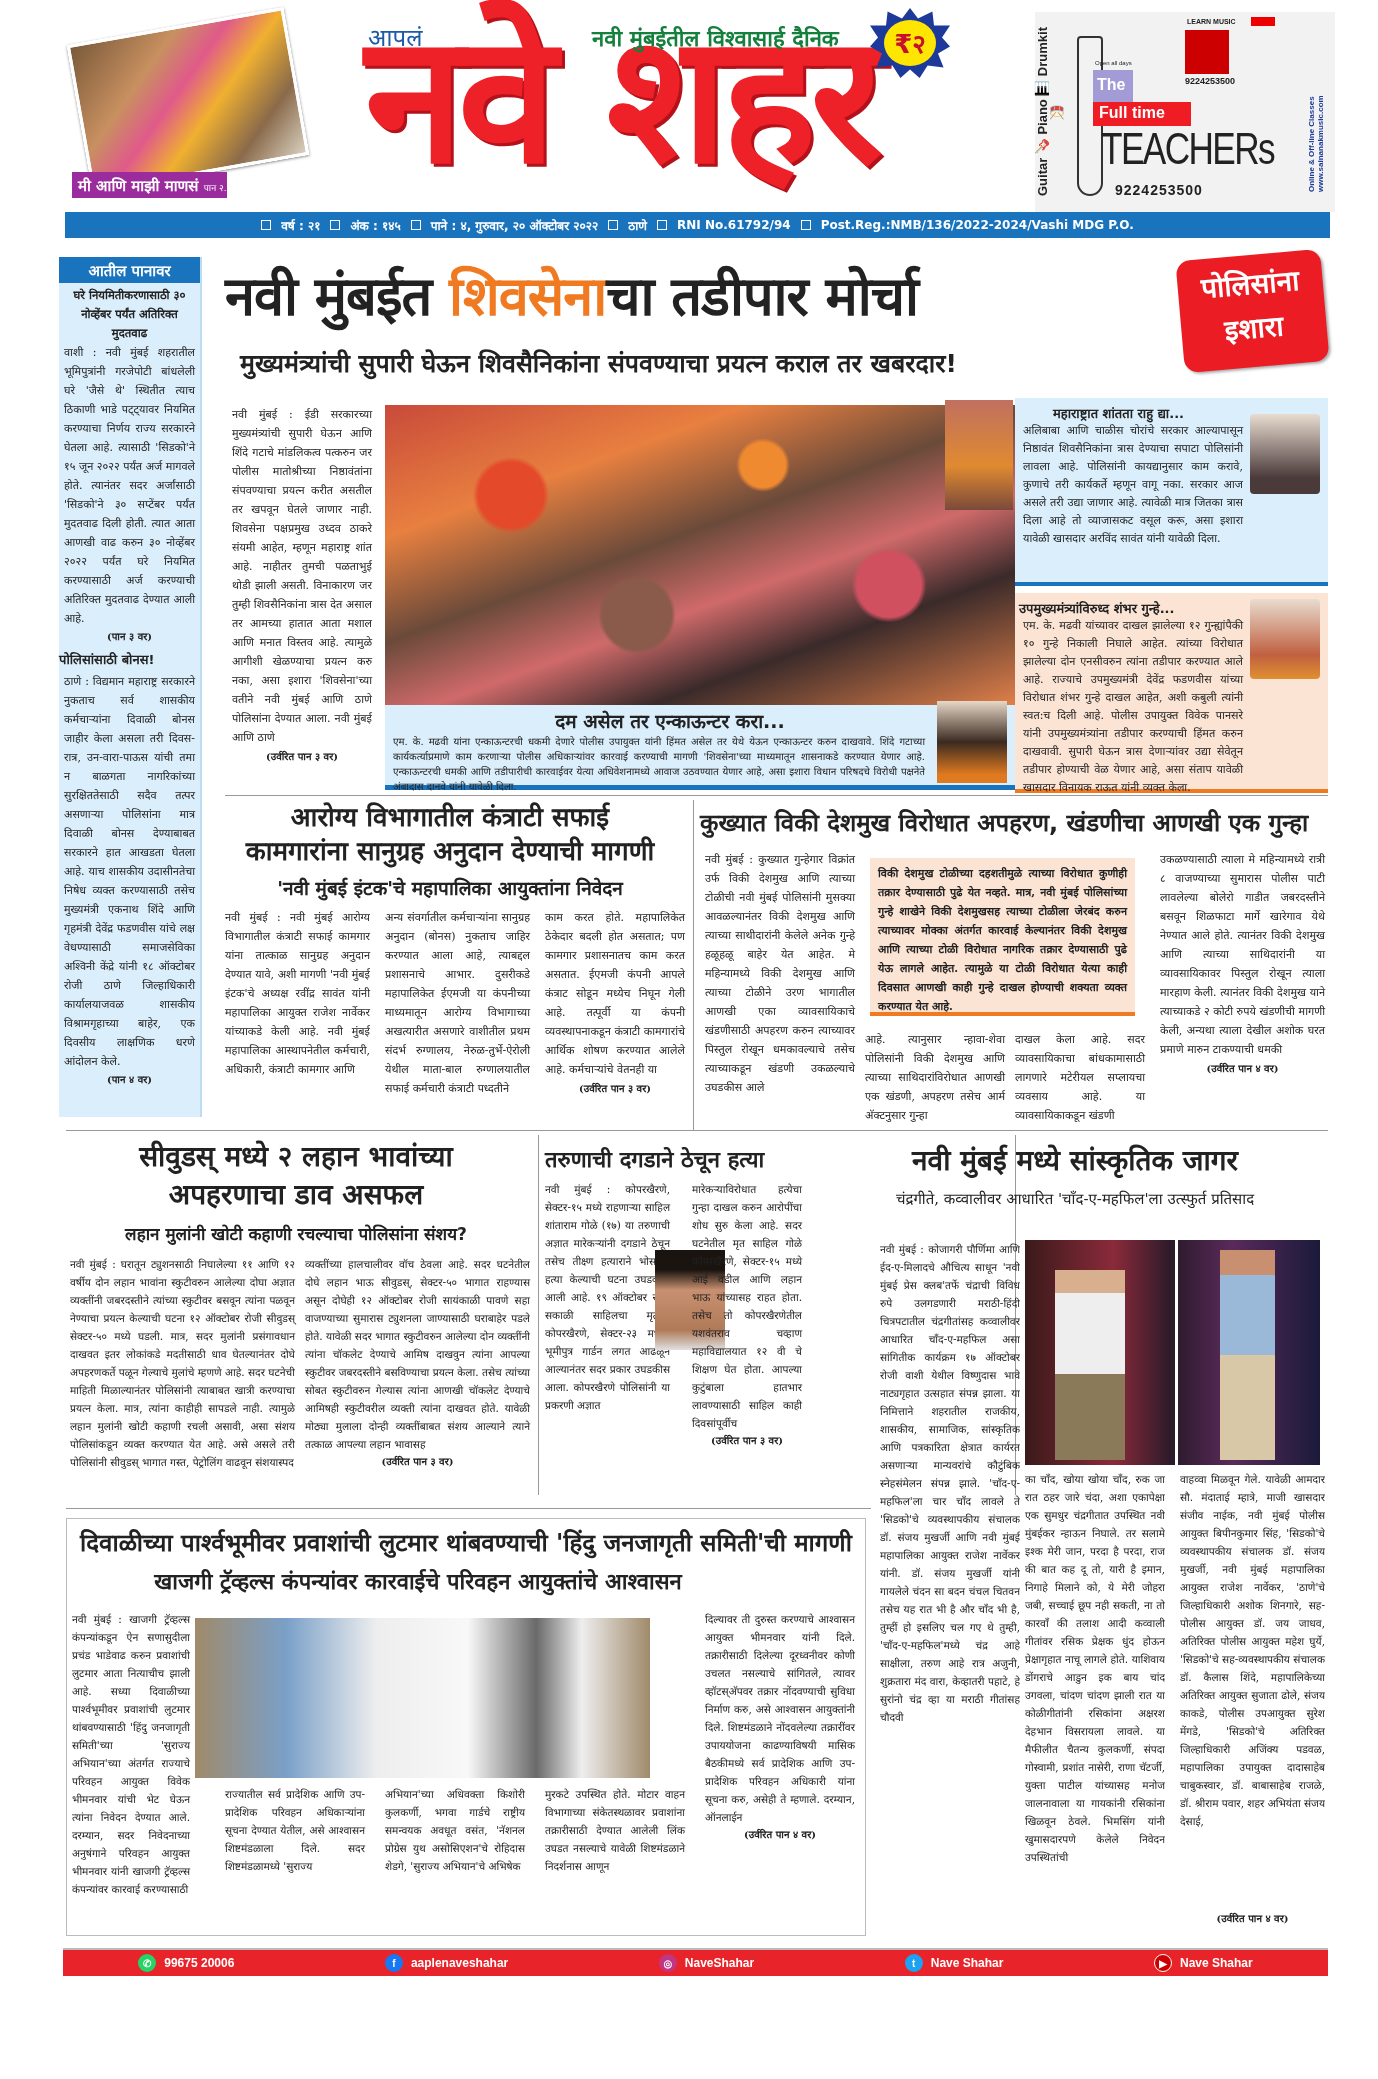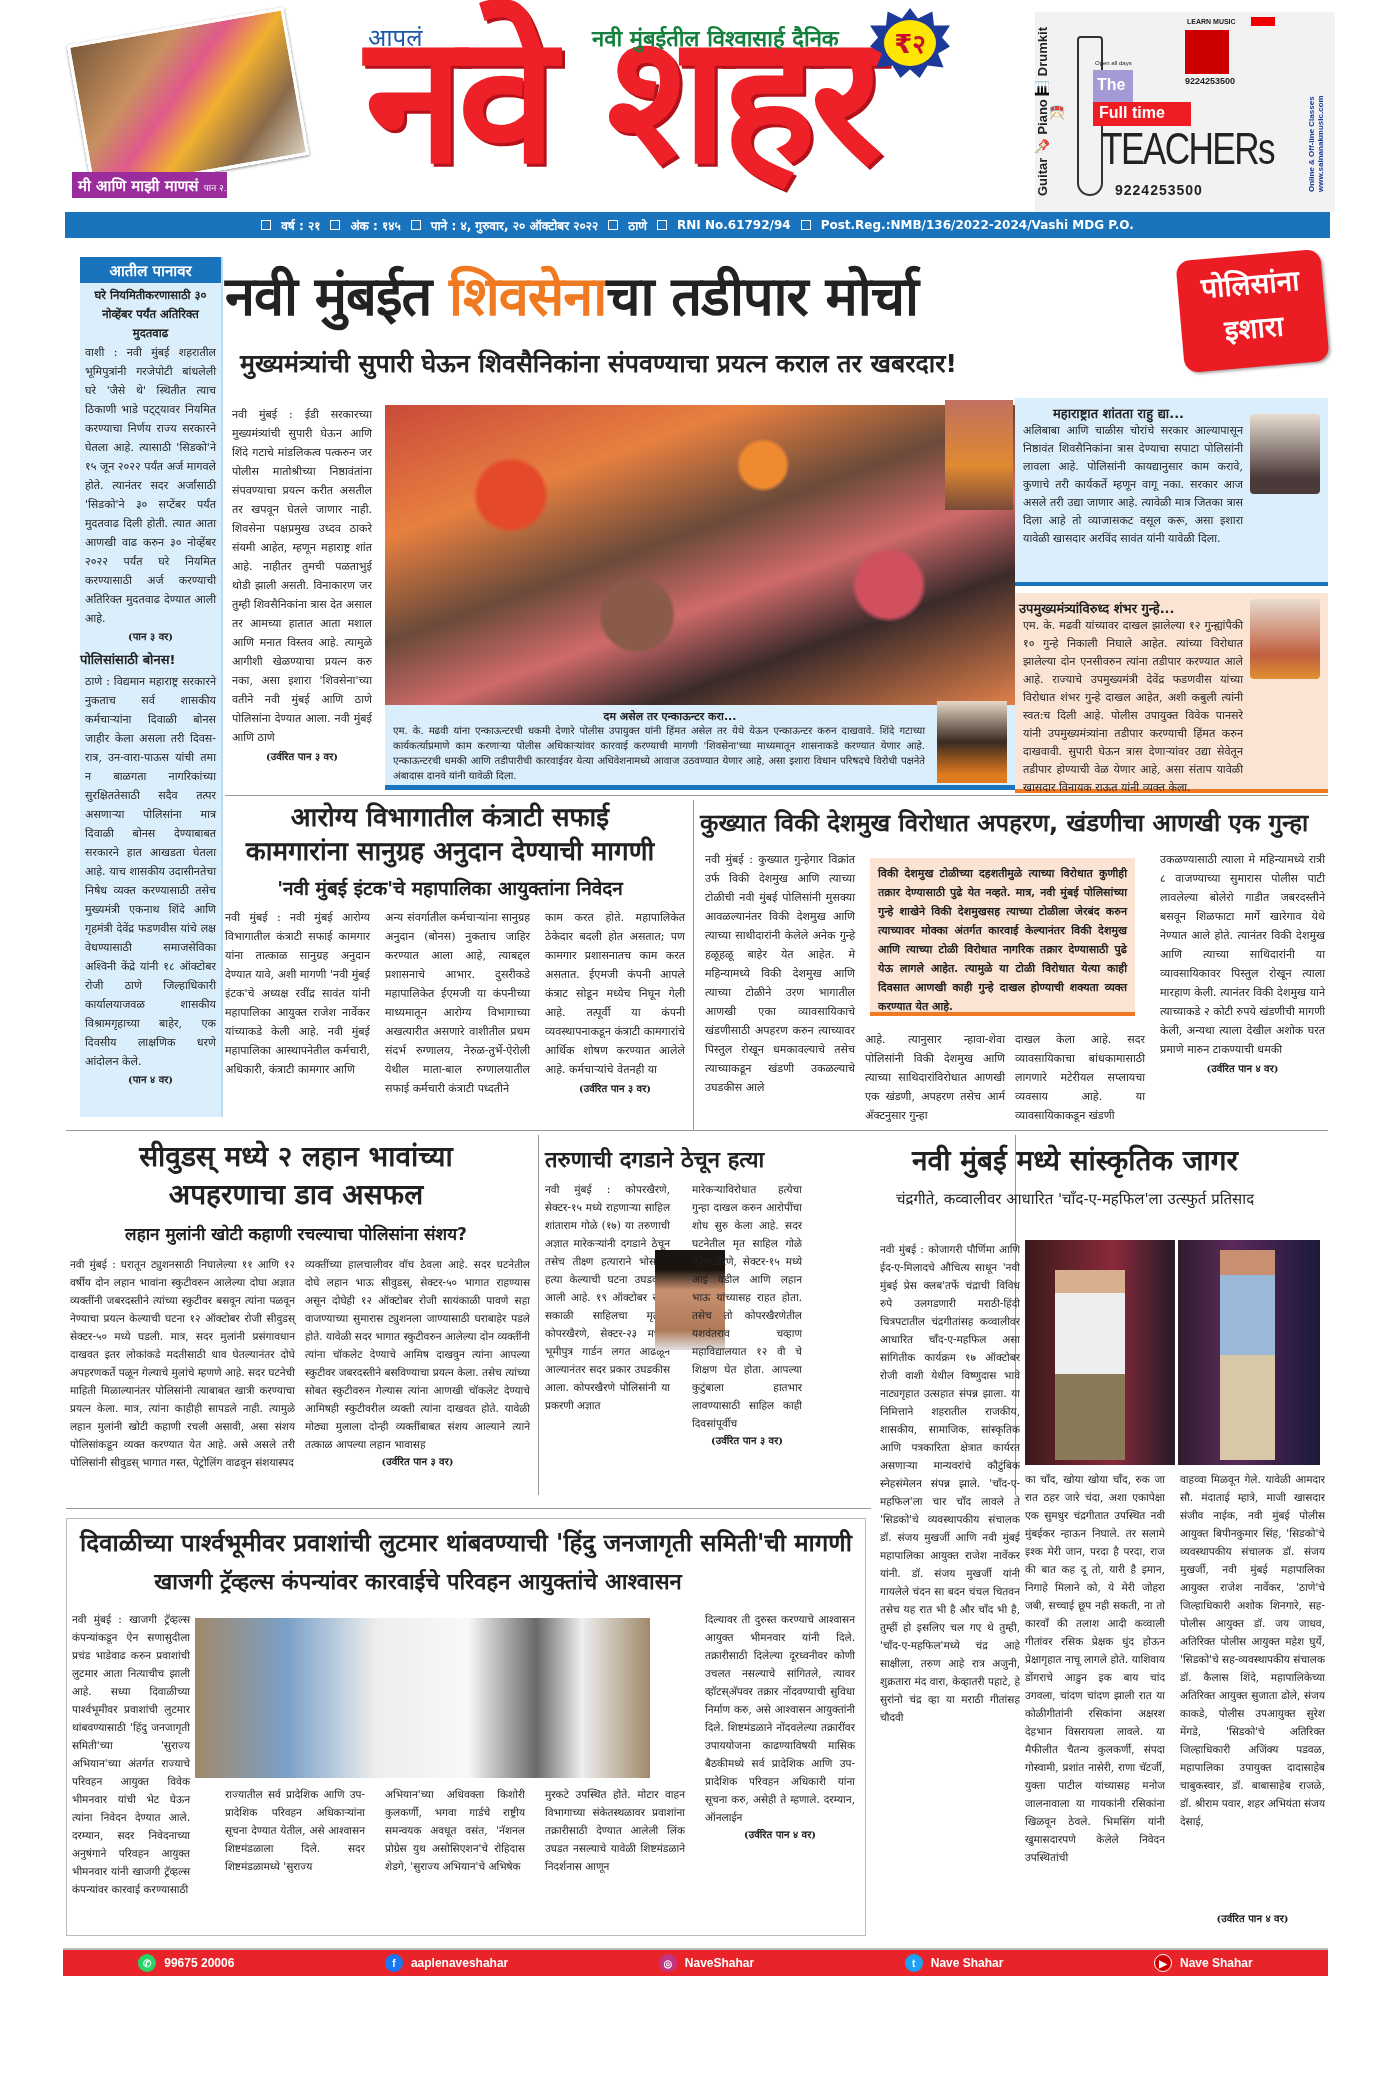--- a/index.html
+++ b/index.html
@@ -22,21 +22,21 @@
 .ad .redtag{position:absolute;left:216px;top:5px;width:24px;height:9px;background:#e00;color:#fff;font-size:5px;text-align:center}
 .ad .ph1{position:absolute;left:150px;top:64px;font-size:9px;font-weight:bold}
 .ad .open{position:absolute;left:60px;top:48px;font-size:6px}
 .ad .the{position:absolute;left:58px;top:58px;width:40px;height:32px;background:#a39bd6;color:#fff;font-weight:bold;font-size:16px;padding:6px 4px}
 .ad .full{position:absolute;left:58px;top:90px;width:98px;height:24px;background:#ef1c24;color:#fff;font-weight:bold;font-size:16px;padding:2px 6px}
 .ad .teach{position:absolute;left:66px;top:112px;font-family:"Liberation Sans Narrow","Liberation Sans",sans-serif;font-size:44px;letter-spacing:-2px;font-weight:normal;transform:scaleX(.8);transform-origin:left}
 .ad .ph2{position:absolute;left:80px;top:170px;font-size:14px;font-weight:bold;letter-spacing:1px}
 .ad .vtext2{position:absolute;right:10px;top:60px;height:120px;writing-mode:vertical-rl;transform:rotate(180deg);font-size:8px;color:#1d3a9a;font-weight:bold}
 .infobar{left:65px;top:212px;width:1265px;height:26px;background:#1a74bd;color:#fff;font-family:"DejaVu Sans",sans-serif;font-size:12px;font-weight:bold;display:flex;align-items:center;justify-content:center;gap:10px;white-space:nowrap}
 .infobar .box{display:inline-block;width:10px;height:10px;border:1.5px solid #fff}
-.sidebar{left:80px;top:257px;width:143px;height:860px;background:#dbeefb;border-right:2px solid #bcdcf4}
+.sidebar{left:59px;top:257px;width:143px;height:860px;background:#dbeefb;border-right:2px solid #bcdcf4}
 .sidebar .hd{background:#1a74bd;color:#fff;font-family:"DejaVu Sans",sans-serif;font-weight:bold;font-size:15px;text-align:center;padding:3px 0}
 .sidebar .h2{font-weight:bold;text-align:center;font-size:11.5px;line-height:19px;padding:3px 6px 0}
 .sidebar .body{font-size:11px;line-height:19px;padding:0 5px;text-align:justify}
 .sidebar .more{text-align:center;font-weight:bold;font-size:10px;line-height:18px}
 .sidebar .h3{font-family:"DejaVu Sans",sans-serif;font-weight:bold;text-align:left;font-size:13px;padding:4px 0}
 .headline{left:225px;top:257px;font-family:"DejaVu Sans",sans-serif;font-weight:bold;font-size:54px;white-space:nowrap;letter-spacing:-1px;color:#222}
 .headline .orange{color:#f07a22}
 .warn{left:1180px;top:255px;width:145px;height:112px;background:#ec1c24;border-radius:14px;transform:rotate(-5deg);color:#fff;font-family:"DejaVu Sans",sans-serif;font-weight:bold;font-size:28px;line-height:44px;text-align:center;padding-top:8px;box-shadow:2px 2px 3px #aaa}
 .subhead{left:240px;top:345px;font-family:"DejaVu Sans",sans-serif;font-weight:bold;font-size:25px;white-space:nowrap;color:#222}
 .col{font-size:11px;line-height:19px;text-align:justify;position:absolute}
@@ -50,21 +50,21 @@
 .box1{left:1015px;top:398px;width:313px;height:188px;background:#dbeefb;border-bottom:4px solid #1a74bd}
 .box1 .lady{position:absolute;left:-70px;top:2px;width:68px;height:110px;background:linear-gradient(180deg,#c07060,#e08a30 60%,#7a4a3a)}
 .box1 .face{position:absolute;right:8px;top:16px;width:70px;height:80px;background:linear-gradient(180deg,#e8dcd0,#4a3a3a 80%);border-radius:4px}
 .box1 .t{font-family:"DejaVu Sans",sans-serif;font-weight:bold;font-size:13px;padding:6px 0 0 38px}
 .box1 .p{font-size:11px;line-height:18px;padding:0 8px;text-align:justify}
 .box2{left:1015px;top:593px;width:313px;height:200px;background:#fbe4d4;border-bottom:4px solid #f07a22}
 .box2 .face{position:absolute;right:8px;top:6px;width:70px;height:80px;background:linear-gradient(180deg,#e8dcd0,#c06040 70%,#e09030);border-radius:4px}
 .box2 .t{font-family:"DejaVu Sans",sans-serif;font-weight:bold;font-size:13px;padding:6px 4px 0}
 .box2 .p{font-size:11px;line-height:18px;padding:0 8px;text-align:justify}
 .cap{left:385px;top:705px;width:630px;height:85px;background:#dbeefb;border-bottom:5px solid #1a74bd}
-.cap .t{font-family:"DejaVu Sans",sans-serif;font-weight:bold;font-size:11px;text-align:center;padding-top:3px;padding-right:60px}
+.cap .t{font-family:"DejaVu Sans",sans-serif;font-weight:bold;font-size:19px;text-align:center;padding-top:3px;padding-right:60px}
 .cap .p{font-size:10px;line-height:15px;padding:0 90px 0 8px;text-align:justify}
 .cap .face{position:absolute;right:8px;top:-4px;width:70px;height:82px;background:linear-gradient(180deg,#e8d8c8,#3a2a20 50%,#e07a20 90%)}
 .rule{position:absolute;background:#999}
 .h-art{font-family:"DejaVu Sans",sans-serif;font-weight:bold;color:#222;white-space:nowrap;position:absolute;text-align:center}
 .hl-box{left:870px;top:858px;width:265px;height:158px;background:#fbe4d4;border-bottom:4px solid #f07a22;font-size:11px;line-height:19px;padding:6px 8px;text-align:justify;font-weight:bold}
 .boyphoto{left:655px;top:1250px;width:70px;height:100px;background:linear-gradient(180deg,#1a1410 20%,#c89070 40%,#b07a58 80%,#e0e0e0)}
 .stage{left:1025px;top:1240px;width:295px;height:225px;background:linear-gradient(90deg,#3a1a1a 0%,#8a2a3a 30%,#2a1a2a 50%,#5a2a5a 70%,#1a1a3a 100%)}
 .stage .p1{position:absolute;left:30px;top:30px;width:70px;height:190px;background:linear-gradient(180deg,#d8b090 0 12%,#eee 12% 55%,#8a7a5a 55%)}
 .stage .p2{position:absolute;left:195px;top:10px;width:55px;height:210px;background:linear-gradient(180deg,#c89070 0 12%,#9ab8d8 12% 50%,#d8c8a8 50%)}
 .stage .sep{position:absolute;left:150px;top:0;width:3px;height:100%;background:#fff}

